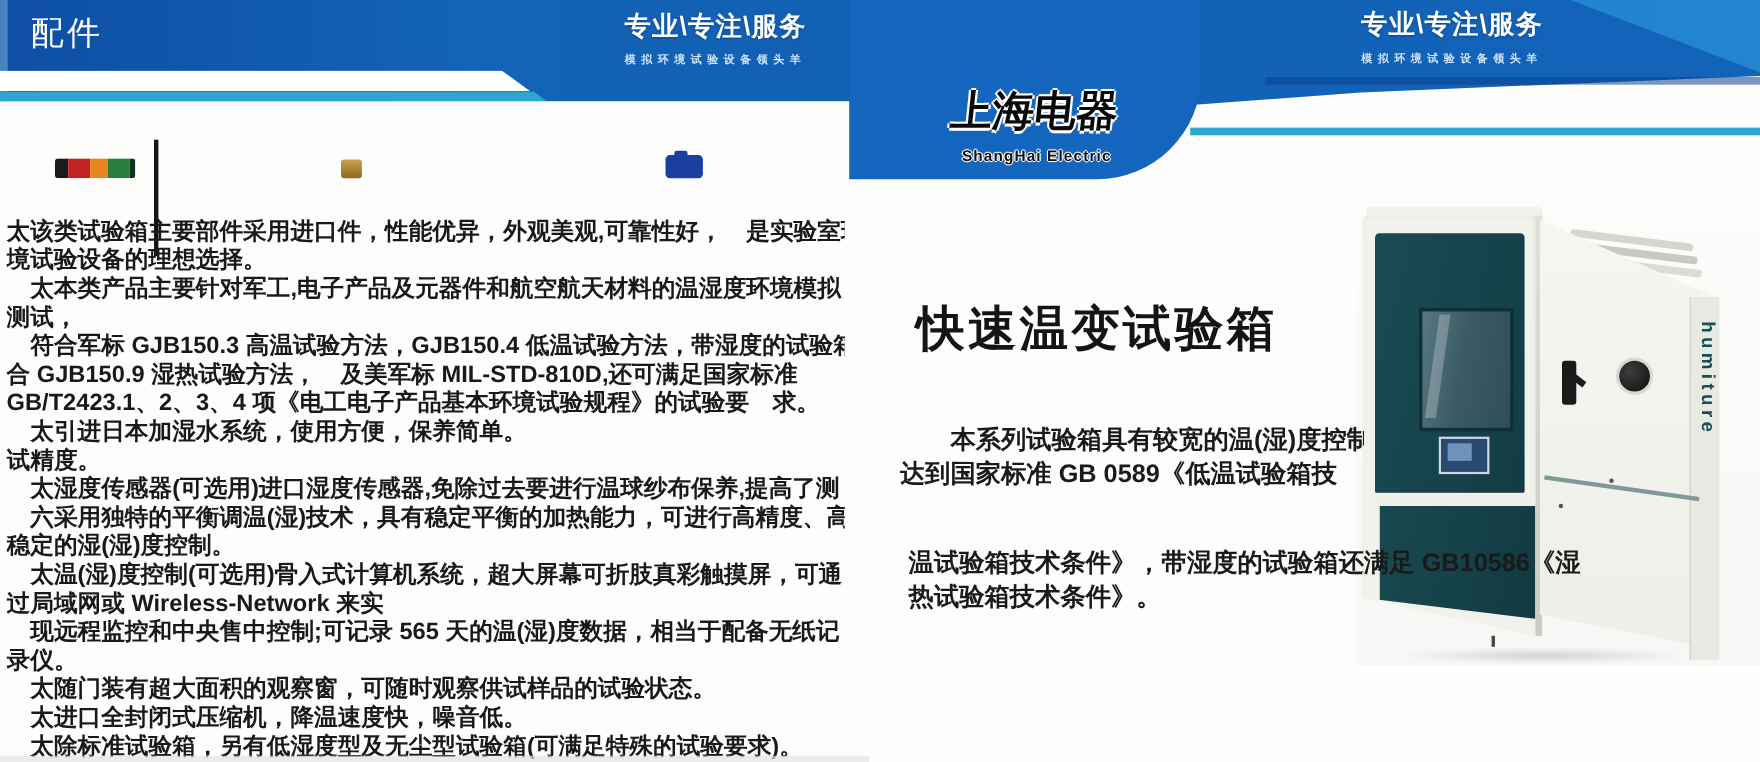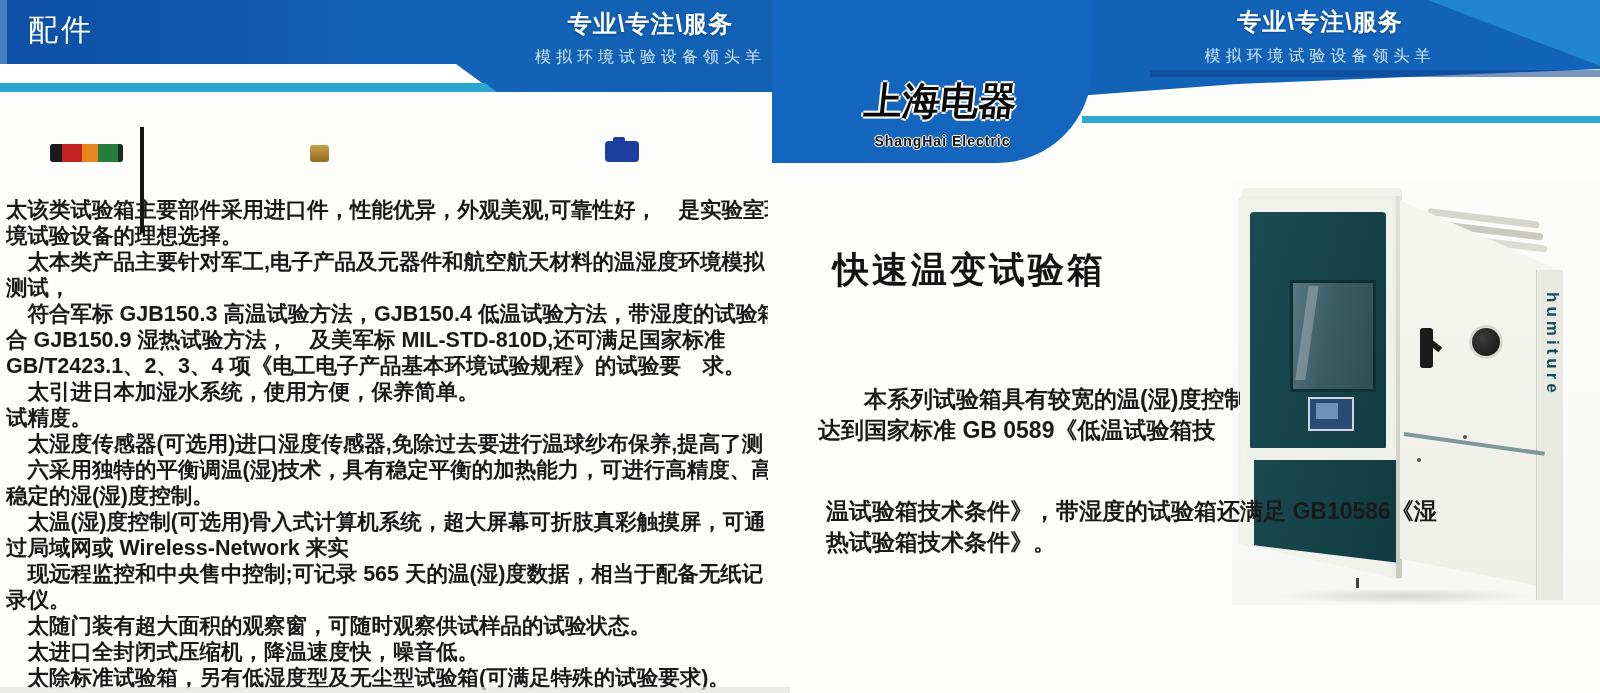--- a/index.html
+++ b/index.html
@@ -11,21 +11,21 @@
   .lh-band{left:0;top:0;width:775px;height:92px;
     background:linear-gradient(90deg,#0d4fa4 0%,#1363b8 55%,#1160b2 100%);}
   .lh-edge{left:0;top:0;width:7px;height:92px;background:#4f8bc8;opacity:.85;}
   .lh-white{left:0;top:64px;width:482px;height:19px;background:#ffffff;
     clip-path:polygon(0 0,calc(100% - 26px) 0,100% 100%,0 100%);}
   .lh-cyan{left:0;top:83px;width:497px;height:9px;background:#2ba6cf;
     clip-path:polygon(0 0,calc(100% - 12px) 0,100% 100%,0 100%);}
   .lh-title{left:28px;top:10px;font-size:30px;font-weight:normal;color:#ffffff;letter-spacing:3px;}
   .slogan{font-size:24px;font-weight:bold;color:#ffffff;text-align:center;letter-spacing:1px;
     text-shadow:0 1px 2px rgba(0,30,80,.45);white-space:nowrap;}
-  .subslogan{font-size:16px;font-weight:normal;color:#cfe4fb;text-align:center;letter-spacing:5px;white-space:nowrap;}
+  .subslogan{font-size:10px;font-weight:bold;color:#cfe4fb;text-align:center;letter-spacing:5px;white-space:nowrap;}
   .lh-slogan{left:528px;top:8px;width:245px;}
   .lh-sub{left:528px;top:47px;width:245px;}
 
   
   .rh-band{left:775px;top:0;width:825px;height:100px;
     background:linear-gradient(90deg,#1261b6,#1263ba);
     clip-path:polygon(0 0,100% 0,100% 69%,56% 84%,30% 100%,0 100%);}
   .rh-blob{left:772px;top:0;width:320px;height:163px;background:#1465bd;
     border-radius:0 0 95px 0;}
   .rh-diag{left:1390px;top:0;width:210px;height:66px;background:#2488d2;opacity:.9;
@@ -48,21 +48,21 @@
   .buzzer{left:310px;top:145px;width:19px;height:17px;border-radius:3px;
     background:linear-gradient(180deg,#caa04a,#8f6a1f);}
   .bluepart{left:605px;top:141px;width:34px;height:21px;background:#1a3fa0;border-radius:4px;}
   .bluetab{left:613px;top:137px;width:12px;height:6px;background:#1a3fa0;border-radius:2px 2px 0 0;}
 
   
   .feat{left:6px;top:197px;width:762px;height:494px;overflow:hidden;}
   .feat div{white-space:nowrap;font-size:21.5px;line-height:26px;font-weight:600;color:#191919;}
 
   
-  .r-title{left:833px;top:246px;font-size:36px;font-weight:600;color:#141414;letter-spacing:3px;white-space:nowrap;}
+  .r-title{left:833px;top:270px;font-size:44px;font-weight:600;color:#141414;letter-spacing:3px;white-space:nowrap;}
   .r-para1{left:818px;top:384px;width:422px;overflow:hidden;z-index:6;}
   .r-para2{left:826px;top:496px;width:772px;z-index:6;}
   .r-para1 div,.r-para2 div{white-space:nowrap;font-size:23px;line-height:31px;font-weight:600;color:#1a1a1a;}
 
   
   .photo{left:1232px;top:180px;width:368px;height:425px;z-index:1;}
   .photo .abs{position:absolute;}
   .ph-bg{left:0;top:0;width:368px;height:425px;background:linear-gradient(180deg,#fcfcfb,#f7f7f5);
     border-right:2px solid #e3e3df;}
   .topcap{left:10px;top:8px;width:160px;height:26px;background:#f1f1eb;border-radius:4px 4px 0 0;}

